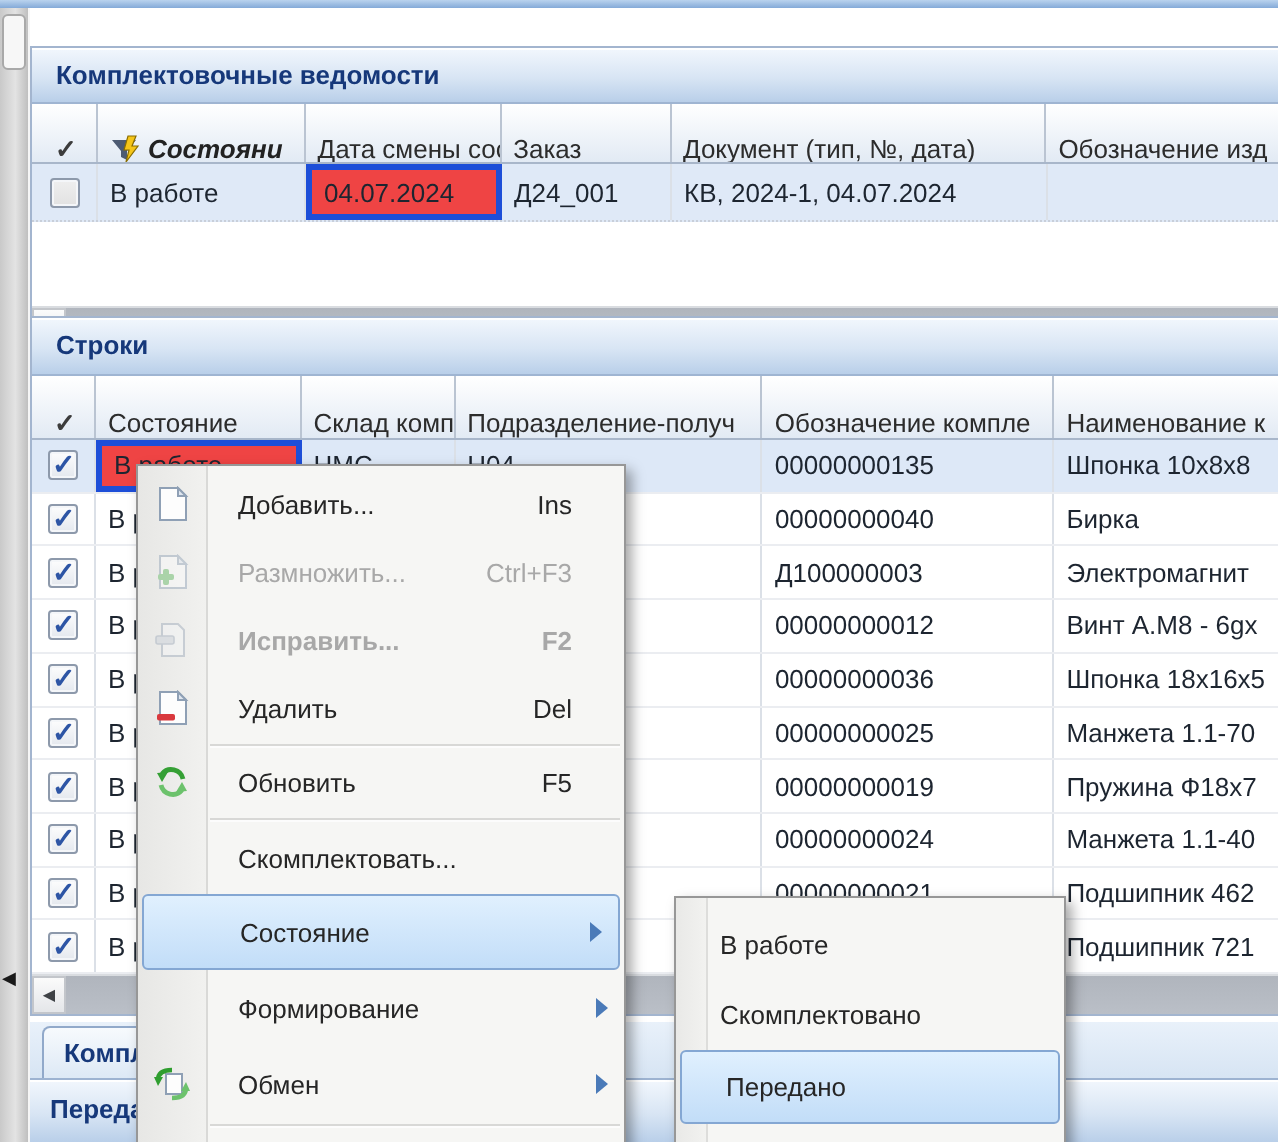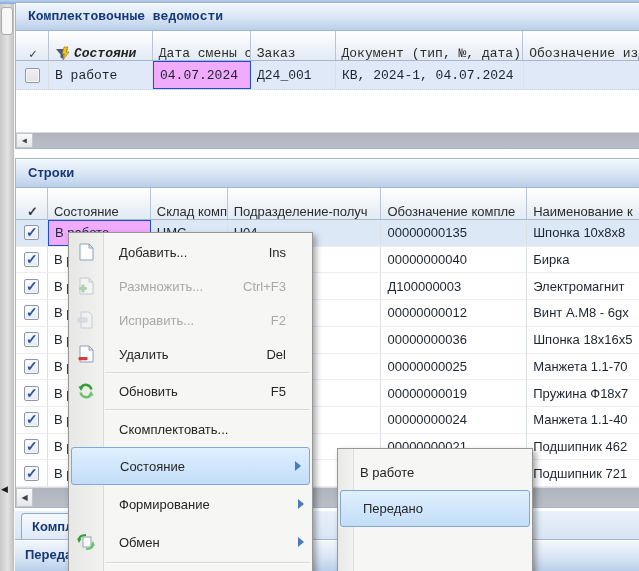--- a/index.html
+++ b/index.html
@@ -13,39 +13,39 @@
   
   .left-strip{position:absolute;left:0;top:4px;width:14px;height:567px;
               background:linear-gradient(90deg,#c9c9c9,#e3e3e3 55%,#bfbfbf);border-right:1px solid #f6f6f6;}
   .left-tab{position:absolute;left:1px;top:3px;width:10px;height:26px;background:#f7f7f7;
             border:1px solid #a9a9a9;border-radius:3px;}
   .left-arrow{position:absolute;left:1px;top:478px;width:12px;height:14px;color:#1a1a1a;font-size:9px;line-height:14px;}
   .left-arrow::after{content:"◀";}
 
   
   .panel{position:absolute;left:15px;background:#fff;border:1px solid #a3b5cf;border-right:none;box-sizing:border-box;}
-  #panel-top{top:2px;width:624px;height:147px;display:flex;flex-direction:column;font-family:Liberation Mono, monospace;}
+  #panel-top{top:23px;width:624px;height:147px;display:flex;flex-direction:column;}
   #panel-rows{top:158px;width:624px;height:350px;display:flex;flex-direction:column;}
   .panel-header{height:27px;flex:0 0 27px;background:linear-gradient(#f2f7fd,#d8e5f4 55%,#b9cfe9);
                 border-bottom:1px solid #9fb5d2;box-shadow:inset 0 1px 0 #ffffff;
                 font-weight:bold;color:#16387a;line-height:27px;padding-left:12px;}
 
   
   .grid-colheader{display:flex;background:linear-gradient(#ffffff,#e2eaf4);border-bottom:1px solid #a8b6ca;}
   #panel-top .grid-colheader{height:29px;flex:0 0 29px;}
   #panel-rows .grid-colheader{height:31px;flex:0 0 31px;}
   .hcell{box-sizing:border-box;border-right:1px solid #bac4d2;padding:16px 4px 0 6px;display:flex;align-items:center;
          overflow:hidden;white-space:nowrap;color:#2c2c2c;}
   .grid-row{display:flex;box-sizing:border-box;}
   .cell{box-sizing:border-box;border-right:1px solid #dbe0e7;padding:0 4px 0 6px;display:flex;align-items:center;
         overflow:hidden;white-space:nowrap;}
   #panel-top .grid-row{height:29px;border-bottom:1px dotted #c9cfd9;background:#dfe9f7;}
   #panel-rows .grid-row{height:27px;border-bottom:1px solid #ebedf1;background:#fff;}
   #panel-rows .grid-row.selected{background:#dde8f7;}
-  .cell.current{background:#f0abfc;border:1px solid #1d4ed8;}
+  .cell.current{background:#ef4444;border:3px solid #1d4ed8;}
   .filler{flex:1;background:#fff;}
 
   
   .check-hcell::after{content:"✓";font-weight:bold;color:#3c3c3c;font-size:13px;}
   .cb{width:15px;height:15px;box-sizing:border-box;border:1px solid #8d99ab;border-radius:2px;
       background:linear-gradient(#fdfdfd,#e4e8ee);box-shadow:inset 0 0 0 1px #f4f6f9;position:relative;margin:0 auto;}
   .cb.unchecked{background:linear-gradient(#efefef,#e2e2e2);}
   .cb.checked::after{content:"✓";position:absolute;left:1px;top:-2px;color:#2d55a5;font-weight:bold;font-size:14px;}
   .cbcell{justify-content:center;padding:0;}
 
@@ -70,21 +70,21 @@
 
   
   .menu{position:absolute;background:#f6f6f4;border:1px solid #979797;box-shadow:3px 3px 6px rgba(0,0,0,.35);
         box-sizing:border-box;z-index:10;}
   #main-menu{left:68px;top:232px;width:245px;height:352px;padding-top:2px;}
   #main-menu .gutter{position:absolute;left:0;top:0;bottom:0;width:34px;
         background:linear-gradient(90deg,#e7e7e5,#f1f1ef);border-right:1px solid #d9d9d7;}
   .mi{position:relative;display:flex;align-items:center;padding-left:50px;color:#262626;cursor:default;}
   .mi .sc{position:absolute;right:26px;}
   .mi.disabled{color:#a8a8a8;}
-  .mi.bold{font-weight:normal;}
+  .mi.bold{font-weight:bold;}
   .mi .arrow{position:absolute;right:8px;width:0;height:0;border-left:6px solid #4a7ab8;
              border-top:5px solid transparent;border-bottom:5px solid transparent;}
   .mi.hl{background:linear-gradient(#e0f0fe,#c2ddf8);border:1px solid #84a7d3;border-radius:3px;
          margin:0 2px;padding-left:48px;}
   .msep{height:1px;background:#d8d8d6;box-shadow:0 1px 0 #fcfcfc;margin:1px 2px 1px 36px;}
   .mi-icon{position:absolute;left:8px;width:18px;height:18px;}
   .mi.disabled .mi-icon{opacity:.45;}
 
   
   #sub-menu{left:337px;top:448px;width:196px;height:135px;padding-top:6px;z-index:11;}
@@ -353,19 +353,22 @@
 
     <div class="msep"></div>
     <div class="mi" style="height:20px;"></div>
   </div>
 
   <div class="menu" id="sub-menu">
     <div class="gutter"></div>
     <div class="mi" style="height:35px;">
       <span>В работе</span>
     </div>
+    <div class="mi" style="height:35px;">
+      <span>Скомплектовано</span>
+    </div>
     <div class="mi hl" style="height:35px;">
       <span>Передано</span>
     </div>
     <div class="mi" style="height:18px;"></div>
   </div>
 
 </div>
 
 </body></html>

